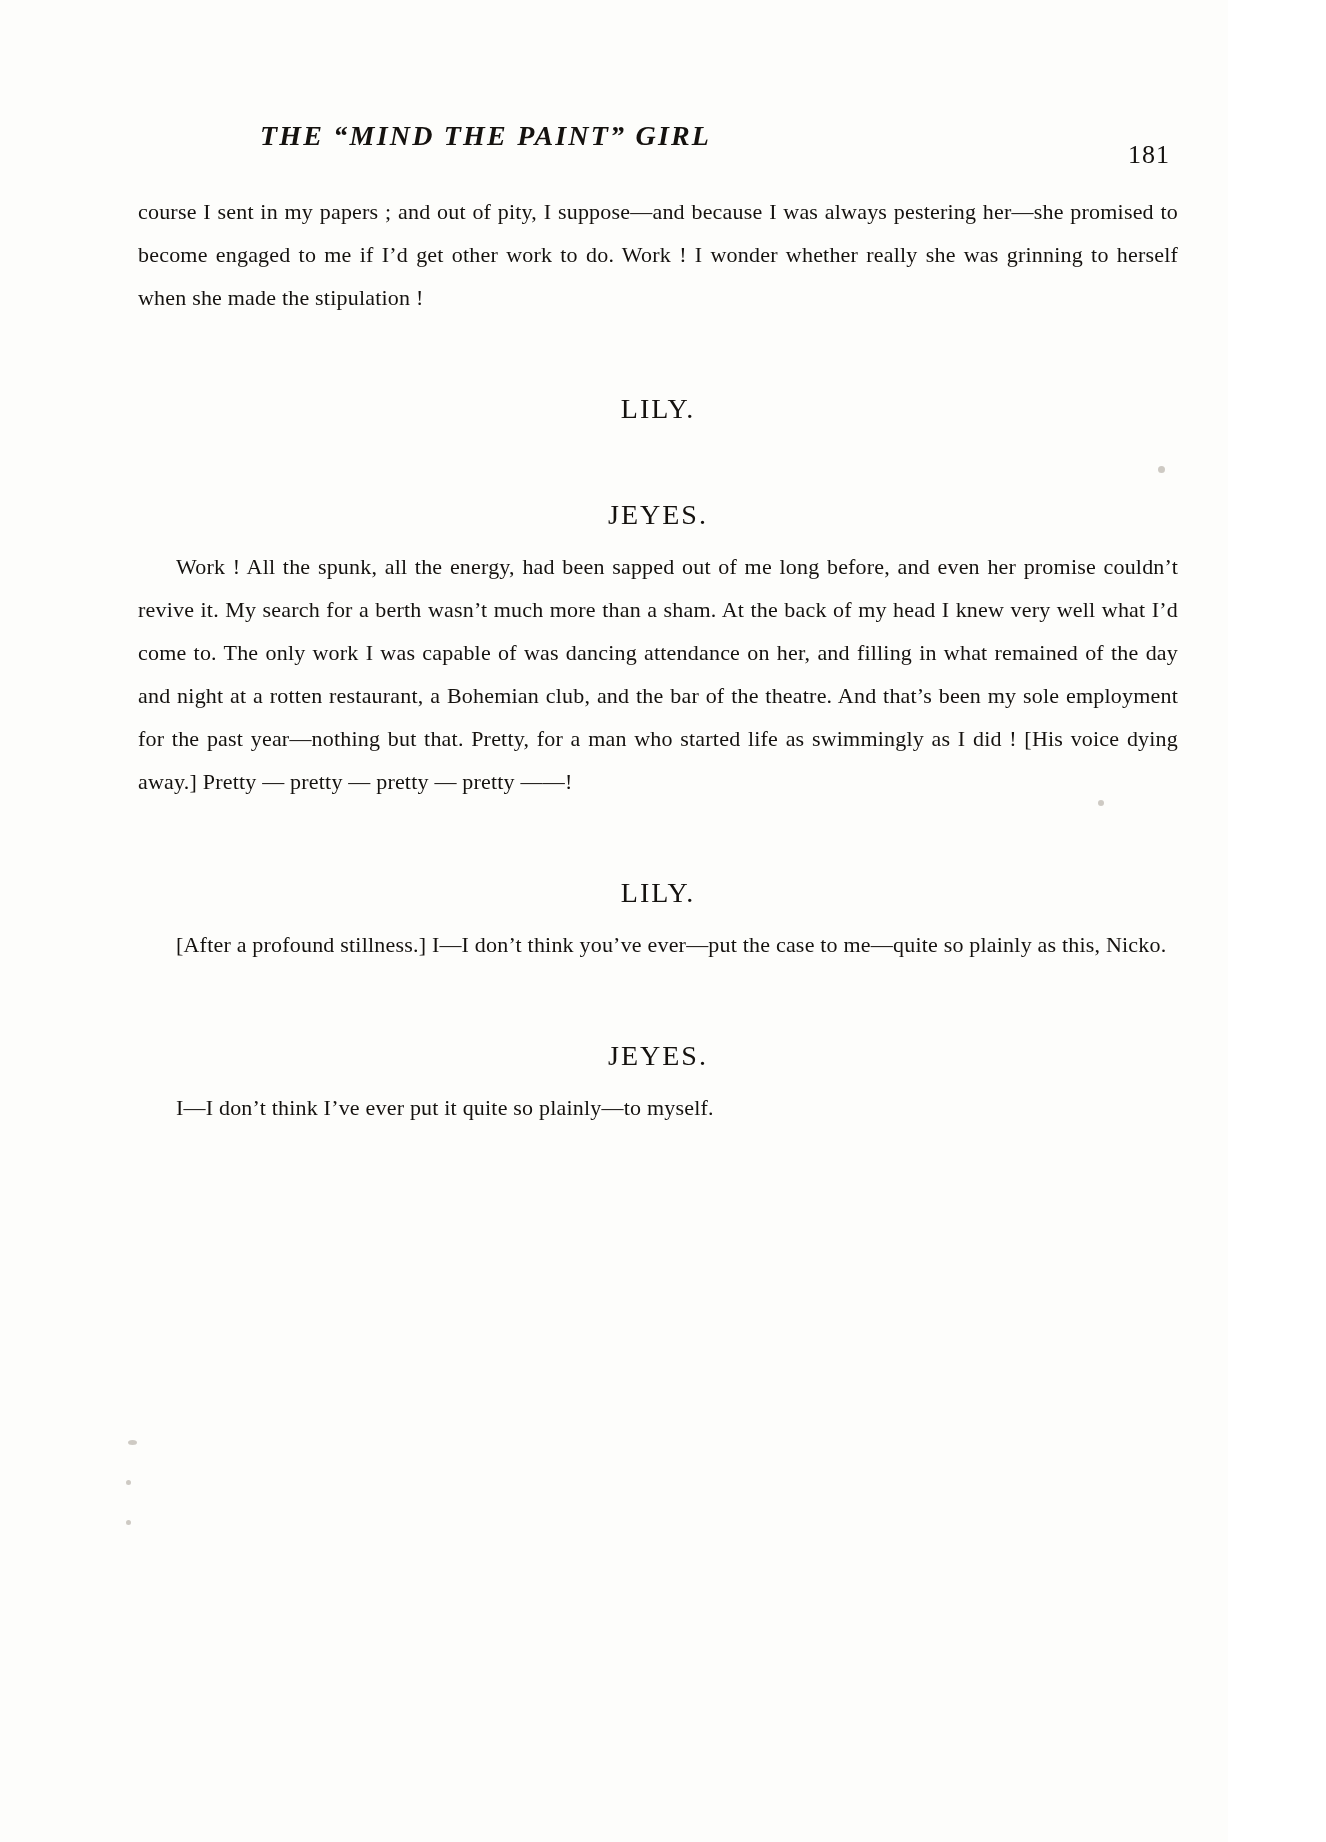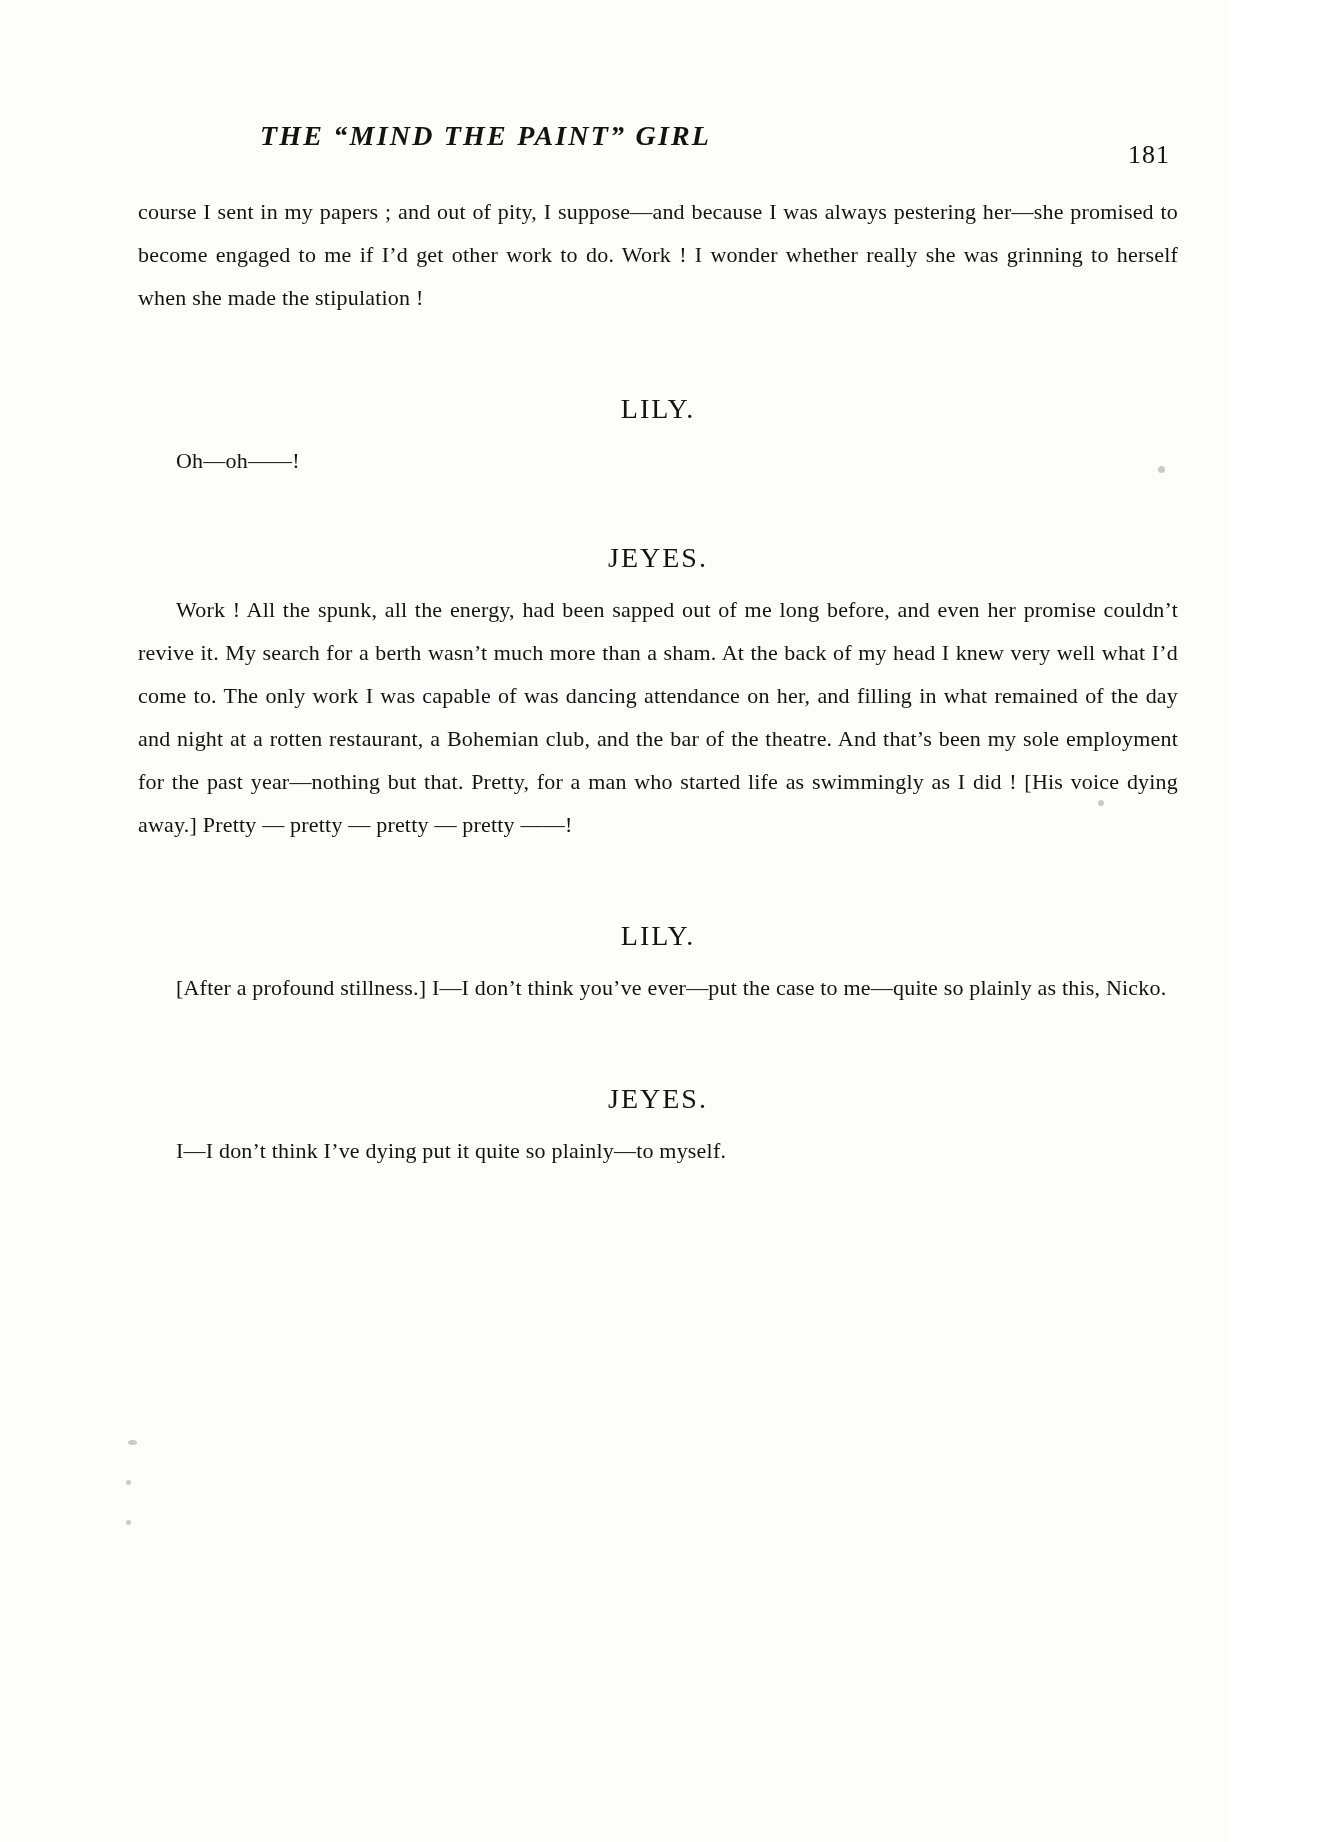--- a/index.html
+++ b/index.html
@@ -97,33 +97,32 @@
 
     <div class="runhead">
       <span class="runhead-title">THE “MIND THE PAINT” GIRL</span>
       <span class="runhead-page">181</span>
     </div>
 
     <p class="para hang">course I sent in my papers ; and out of pity, I suppose—and because I was always pestering her—she promised to become engaged to me if I’d get other work to do.  Work !  I wonder whether really she was grinning to herself when she made the stipulation !</p>
 
     <div class="gap-md"></div>
     <div class="speaker">LILY.</div>
-    <p class="para indent">Oh—oh——!</p>
 
     <div class="gap-sm"></div>
     <div class="speaker">JEYES.</div>
     <p class="para indent">Work !  All the spunk, all the energy, had been sapped out of me long before, and even her promise couldn’t revive it.   My search for a berth wasn’t much more than a sham.   At the back of my head I knew very well what I’d come to.   The only work I was capable of was dancing attendance on her, and filling in what remained of the day and night at a rotten restaurant, a Bohemian club, and the bar of the theatre.  And that’s been my sole employment for the past year—nothing but that.  Pretty, for a man who started life as swimmingly as I did ! [His voice dying away.]   Pretty — pretty — pretty — pretty ——!</p>
 
     <div class="gap-md"></div>
     <div class="speaker">LILY.</div>
     <p class="para indent">[After a profound stillness.]  I—I don’t think you’ve ever—put the case to me—quite so plainly as this, Nicko.</p>
 
     <div class="gap-md"></div>
     <div class="speaker">JEYES.</div>
-    <p class="para indent">I—I don’t think I’ve dying put it quite so plainly—to myself.</p>
+    <p class="para indent">I—I don’t think I’ve ever put it quite so plainly—to myself.</p>
 
   </div>
 
   <div class="speck" style="left:1158px; top:466px; width:7px; height:7px;"></div>
   <div class="speck" style="left:1098px; top:800px; width:6px; height:6px;"></div>
   <div class="speck" style="left:128px; top:1440px; width:9px; height:5px;"></div>
   <div class="speck" style="left:126px; top:1480px; width:5px; height:5px;"></div>
   <div class="speck" style="left:126px; top:1520px; width:5px; height:5px;"></div>
 
 </div>

